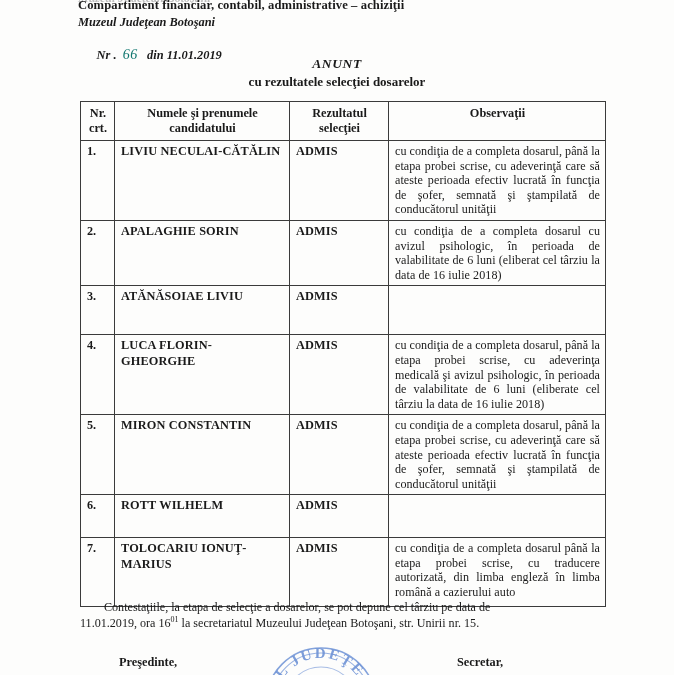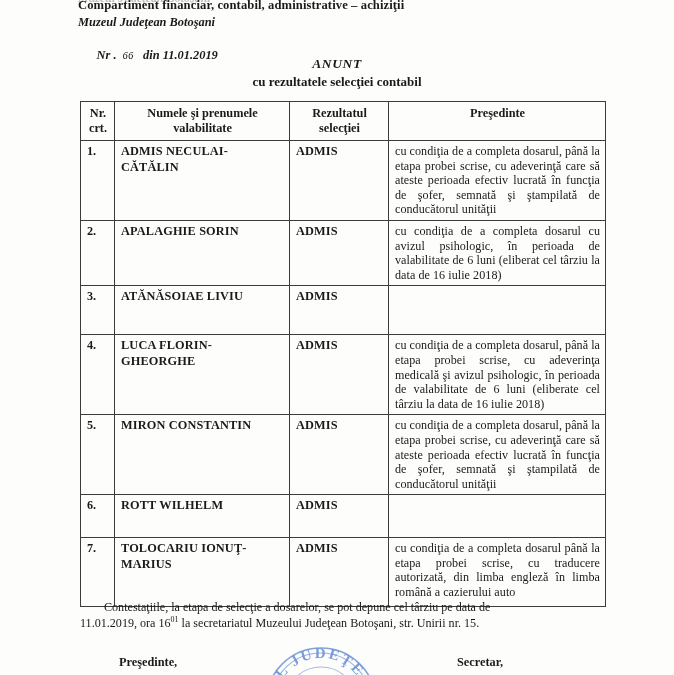--- a/index.html
+++ b/index.html
@@ -46,25 +46,25 @@
   }
   .hdr-line3 {
     font-style: italic;
     font-weight: bold;
     font-size: 12.4px;
     line-height: 16px;
     margin-top: 1px;
     white-space: pre;
   }
   .ink-num {
-    color: #000000;
+    color: #0f766e;
     font-family: "Liberation Serif", serif;
     font-style: italic;
     font-weight: normal;
-    font-size: 10px;
+    font-size: 14px;
     letter-spacing: .5px;
   }
 
   
   .title-wrap {
     position: absolute;
     left: 0;
     right: 0;
     top: 55px;
     text-align: center;
@@ -215,51 +215,51 @@
   <div class="hdr">
     <div class="hdr-line1">Compartiment financiar, contabil, administrative – achiziţii</div>
     <div class="hdr-line2">Muzeul Judeţean Botoşani</div>
     <div class="hdr-line3">
       <span>Nr .</span><span>  </span><span class="ink-num">66</span><span>   </span><span>din</span><span> </span><span>11.01.2019</span>
     </div>
   </div>
 
   <div class="title-wrap">
     <div class="title-main">ANUNT</div>
-    <div class="title-sub">cu rezultatele selecţiei contabil</div>
+    <div class="title-sub">cu rezultatele selecţiei dosarelor</div>
   </div>
 
   <table class="results">
     <colgroup>
       <col class="col-nr">
         <col class="col-name">
         <col class="col-rez">
         <col class="col-obs">
     </colgroup>
     <thead>
       <tr>
         <th>
           <div>Nr.</div>
           <div>crt.</div>
         </th>
         <th>
           <div>Numele şi prenumele</div>
-          <div>valabilitate</div>
+          <div>candidatului</div>
         </th>
         <th>
           <div>Rezultatul</div>
           <div>selecţiei</div>
         </th>
-        <th>Preşedinte</th>
+        <th>Observaţii</th>
       </tr>
     </thead>
     <tbody id="tbody">
         <tr>
           <td class="c-nr" style="height: 64px;">1.</td>
-          <td class="c-name">ADMIS NECULAI-CĂTĂLIN</td>
+          <td class="c-name">LIVIU NECULAI-CĂTĂLIN</td>
           <td class="c-rez">ADMIS</td>
           <td class="c-obs">cu condiţia de a completa dosarul, până la etapa probei scrise, cu adeverinţă care să ateste perioada efectiv lucrată în funcţia de şofer, semnată şi ştampilată de conducătorul unităţii</td>
         </tr>
         <tr>
           <td class="c-nr" style="height: 58px;">2.</td>
           <td class="c-name">APALAGHIE SORIN</td>
           <td class="c-rez">ADMIS</td>
           <td class="c-obs">cu condiţia de a completa dosarul cu avizul psihologic, în perioada de valabilitate de 6 luni (eliberat cel târziu la data de 16 iulie 2018)</td>
         </tr>
         <tr>

